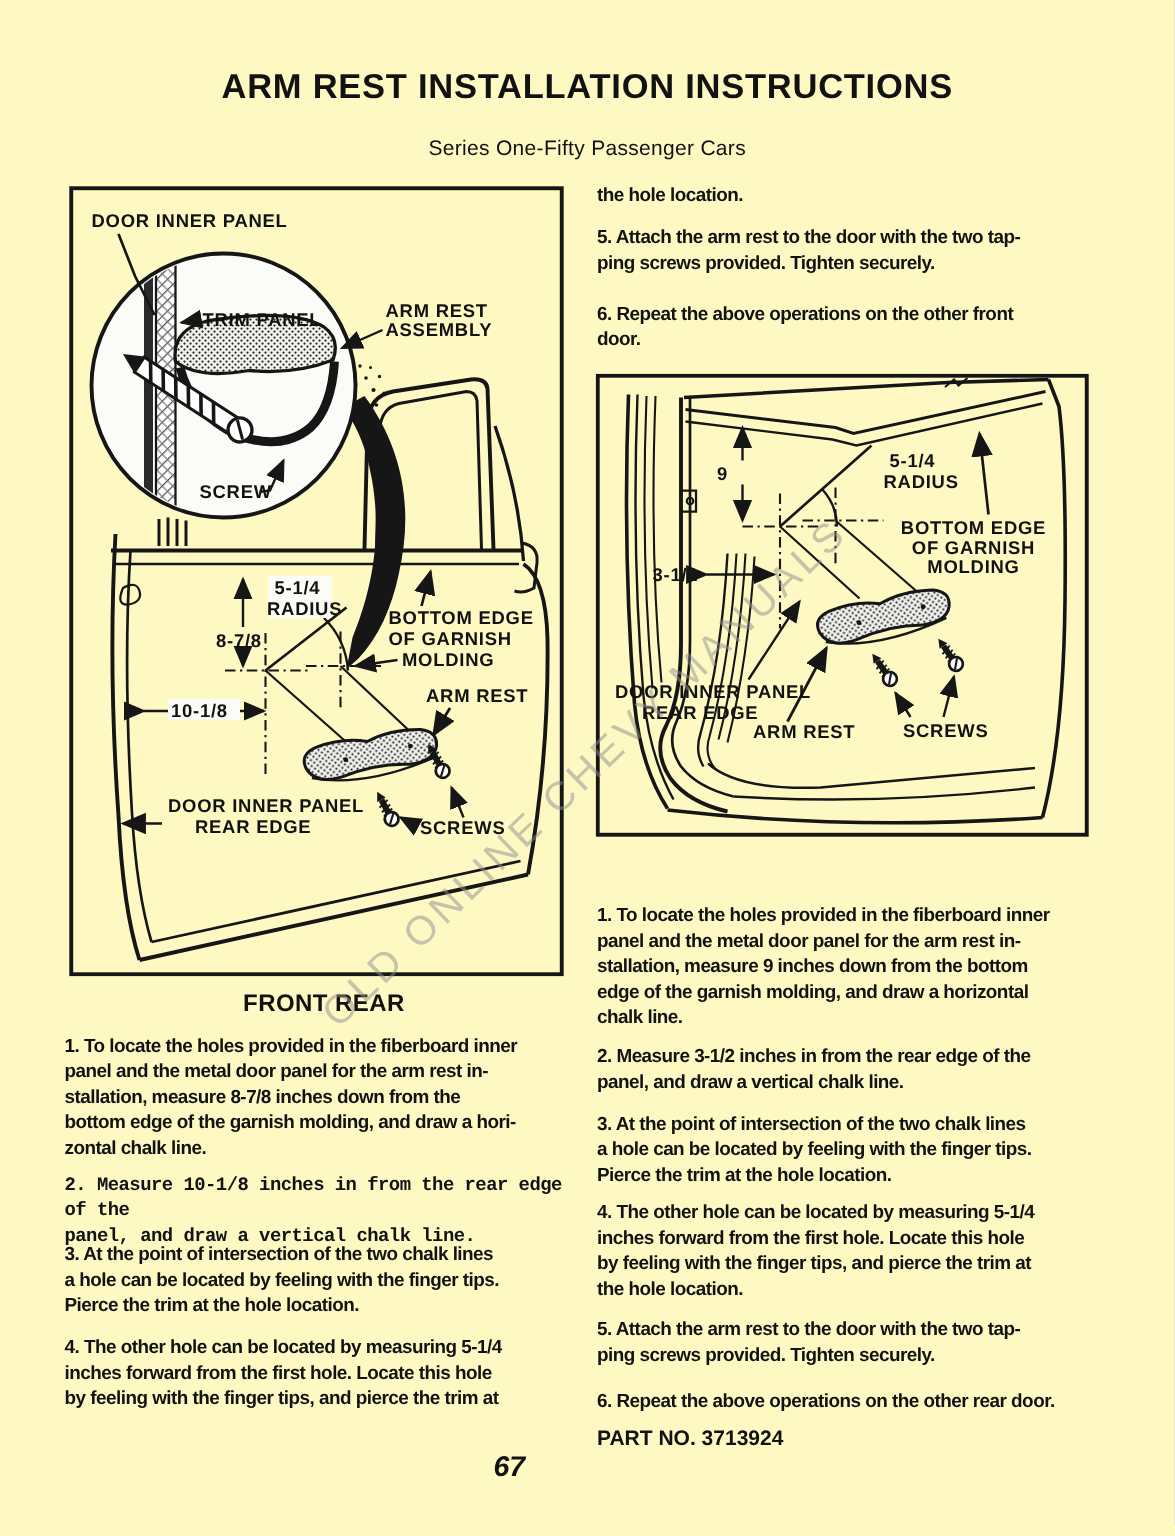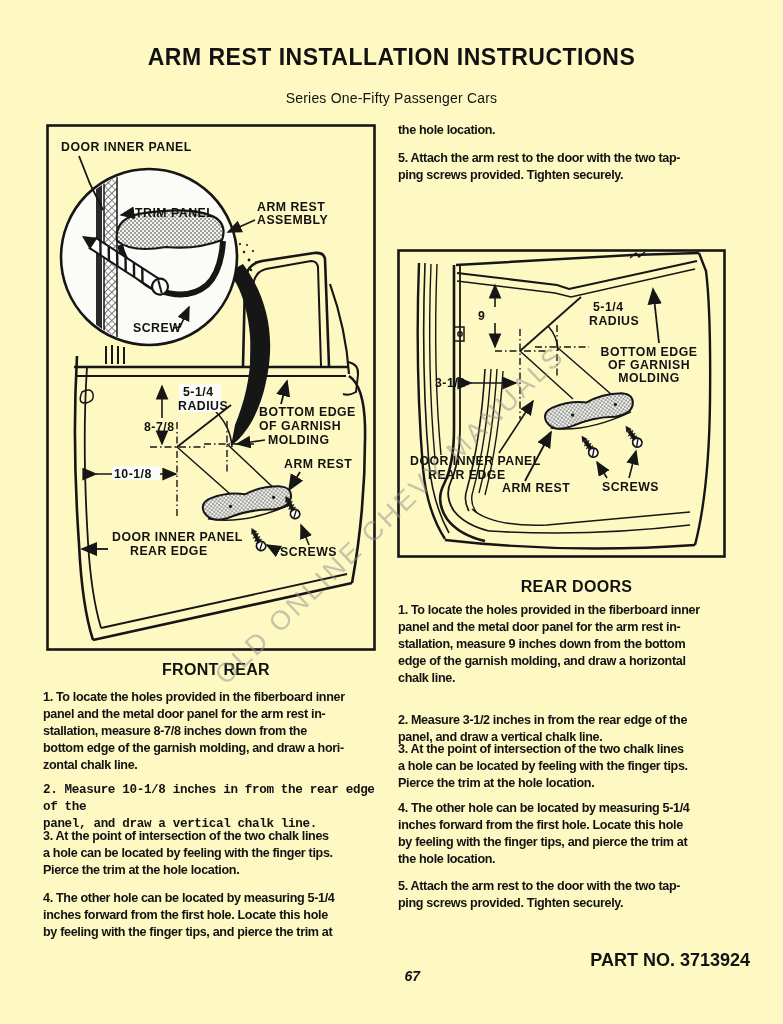--- a/index.html
+++ b/index.html
@@ -20,26 +20,26 @@
     position:absolute;font-size:12.6px;font-weight:bold;
     line-height:17.1px;letter-spacing:-0.35px;white-space:pre-line;
   }
   .lcol{left:43px;width:352px;}
   .rcol{left:398px;width:357px;}
   .sect-head{
     position:absolute;font-size:16px;font-weight:bold;text-align:center;
     letter-spacing:.3px;
   }
   .partno{
-    position:absolute;top:950px;left:398px;width:352px;text-align:right;
-    font-size:18px;font-weight:bold;
+    position:absolute;top:950px;left:398px;width:352px;
+    font-size:14px;font-weight:bold;
   }
   .pageno{
-    position:absolute;top:968px;left:340px;width:80px;text-align:right;
-    font-size:14px;font-weight:bold;font-style:italic;
+    position:absolute;top:968px;left:329px;width:80px;text-align:left;
+    font-size:19px;font-weight:bold;font-style:italic;
   }
   .watermark{
     position:absolute;left:140px;top:500px;width:500px;text-align:center;
     transform:rotate(-44deg);font-size:27px;letter-spacing:3px;
     color:#8f8f8f;opacity:.5;pointer-events:none;z-index:5;white-space:nowrap;
   }
   svg{position:absolute;}
   svg text.lbl{
     font-family:"Liberation Sans",sans-serif;font-size:12.3px;
     font-weight:bold;letter-spacing:.5px;fill:#121212;
@@ -206,20 +206,22 @@
     <line x1="263" y1="421" x2="255" y2="401" class="ln" stroke-width="1.6" marker-end="url(#ah)"></line>
 
     <text class="lbl" x="66" y="417">DOOR INNER PANEL</text>
     <text class="lbl" x="84" y="431">REAR EDGE</text>
     <line x1="62" y1="425" x2="36" y2="425" class="ln" stroke-width="1.8" marker-end="url(#ah)"></line>
   </svg>
 
   <div class="para rcol" style="top:122px;">the hole location.</div>
   <div class="para rcol" style="top:150px;">5. Attach the arm rest to the door with the two tap-
 ping screws provided. Tighten securely.</div>
+  <div class="para rcol" style="top:201px;">6. Repeat the above operations on the other front
+door.</div>
 
   <svg style="left:397px;top:249px;" width="329" height="309" viewBox="0 0 329 309">
     <rect class="frame" x="1.5" y="1.5" width="326" height="306"></rect>
 
     <g class="ln" stroke-width="2">
 
       <path d="M59,16 L235,6 L302,4" stroke-width="2.4"></path>
       <path d="M233,9 l6,-5 l3,4 l6,-5" stroke-width="1.4"></path>
       <path d="M60,24 L160,36 L172,40 L300,12" stroke-width="2"></path>
       <path d="M60,32 L158,44 L174,48 L298,20" stroke-width="1.6"></path>
@@ -294,35 +296,35 @@
 zontal chalk line.</div>
   <div class="para lcol" style="top:782px;font-family:Liberation Mono, monospace;">2. Measure 10-1/8 inches in from the rear edge of the
 panel, and draw a vertical chalk line.</div>
   <div class="para lcol" style="top:828px;">3. At the point of intersection of the two chalk lines
 a hole can be located by feeling with the finger tips.
 Pierce the trim at the hole location.</div>
   <div class="para lcol" style="top:890px;">4. The other hole can be located by measuring 5-1/4
 inches forward from the first hole. Locate this hole
 by feeling with the finger tips, and pierce the trim at</div>
 
-  <div class="sect-head" style="top:578px;left:398px;width:357px;">REAR DOORS</div>
   <div class="para rcol" style="top:602px;">1. To locate the holes provided in the fiberboard inner
 panel and the metal door panel for the arm rest in-
 stallation, measure 9 inches down from the bottom
 edge of the garnish molding, and draw a horizontal
 chalk line.</div>
-  <div class="para rcol" style="top:712px;">2. Measure 3-1/2 inches in from the rear edge of the
+  <div class="para rcol" style="top:696px;">2. Measure 3-1/2 inches in from the rear edge of the
 panel, and draw a vertical chalk line.</div>
   <div class="para rcol" style="top:741px;">3. At the point of intersection of the two chalk lines
 a hole can be located by feeling with the finger tips.
 Pierce the trim at the hole location.</div>
   <div class="para rcol" style="top:800px;">4. The other hole can be located by measuring 5-1/4
 inches forward from the first hole. Locate this hole
 by feeling with the finger tips, and pierce the trim at
 the hole location.</div>
   <div class="para rcol" style="top:878px;">5. Attach the arm rest to the door with the two tap-
 ping screws provided. Tighten securely.</div>
+  <div class="para rcol" style="top:926px;">6. Repeat the above operations on the other rear door.</div>
 
   <div class="partno">PART NO. 3713924</div>
   <div class="pageno">67</div>
 
   <div class="watermark">OLD ONLINE CHEVY MANUALS</div>
 </div>
 
 </body></html>

